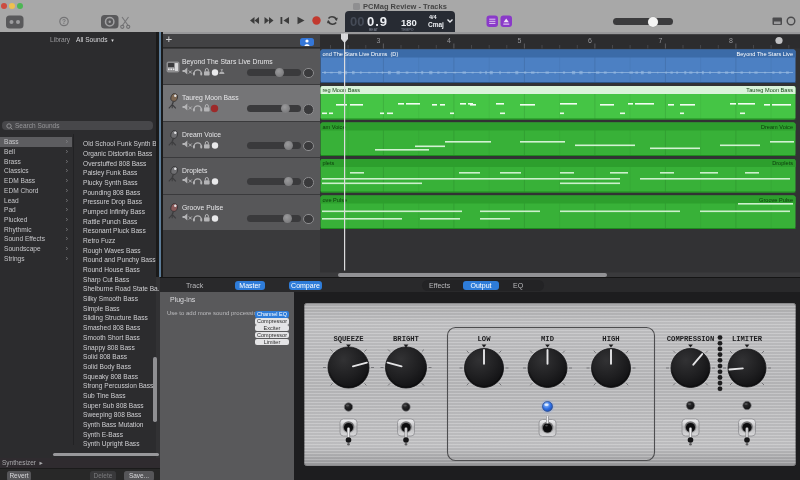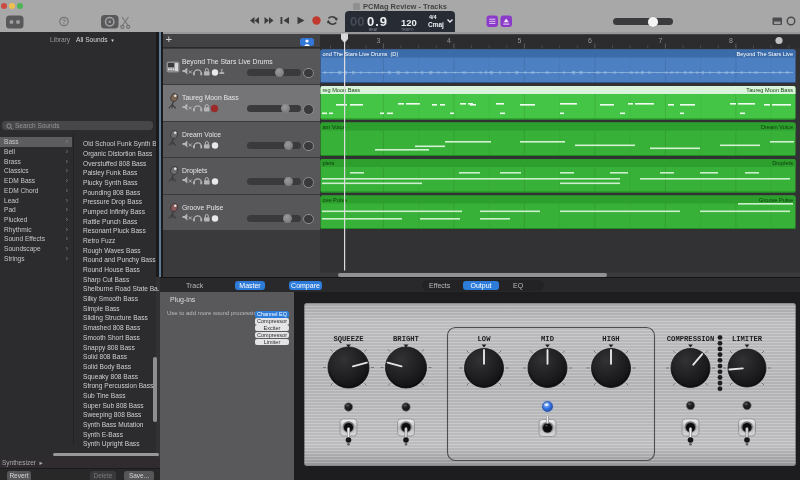--- a/index.html
+++ b/index.html
@@ -77,21 +77,21 @@
     <path d="M83.5 6.5 a4.3 3.4 0 0 1 8 1.7"></path>
     <path d="M91.2 10.5 a4.3 3.4 0 0 1 -8 -1.7"></path>
   </g>
   <path d="M89.5 6.2 l3.4 -0.4 l-1.4 3.1 Z" fill="#3c3c3c"></path>
   <path d="M85.3 10.8 l-3.4 0.4 l1.4 -3.1 Z" fill="#3c3c3c"></path>
 </svg>
 <div class="abs" id="lcd">
   <span class="abs lcdtxt" style="left:5px;top:3px;font-size:13px;color:#454b57;">00</span>
   <span class="abs lcdtxt" style="left:22px;top:3px;font-size:13px;letter-spacing:1px;">0.9</span>
   <span class="abs" style="left:24px;top:16.5px;font-size:3.5px;color:#828896;">BEAT</span>
-  <span class="abs lcdtxt" style="left:56px;top:5.5px;font-size:9.5px;">120</span>
+  <span class="abs lcdtxt" style="left:56px;top:5.5px;font-size:9.5px;">180</span>
   <span class="abs" style="left:56px;top:16.5px;font-size:3.5px;color:#828896;">TEMPO</span>
   <span class="abs lcdtxt" style="left:84px;top:3px;font-size:5.5px;">4/4</span>
   <span class="abs lcdtxt" style="left:83px;top:10px;font-size:6.5px;">Cmaj</span>
   <svg class="abs" style="left:101px;top:7px;" width="8" height="6" viewBox="0 0 8 6">
     <path d="M1.5 1.5 L4 4 L6.5 1.5" stroke="#e8eaee" stroke-width="1.4" fill="none"></path>
     </svg>
 </div>
 <svg class="abs" id="purplebtns" style="left:486px;top:15px;" width="28" height="13" viewBox="0 0 28 13">
   <rect x="0.5" y="0.5" width="11.5" height="11.5" rx="3" fill="#8a39c9"></rect>
   <rect x="14.5" y="0.5" width="11.5" height="11.5" rx="3" fill="#8a39c9"></rect>

